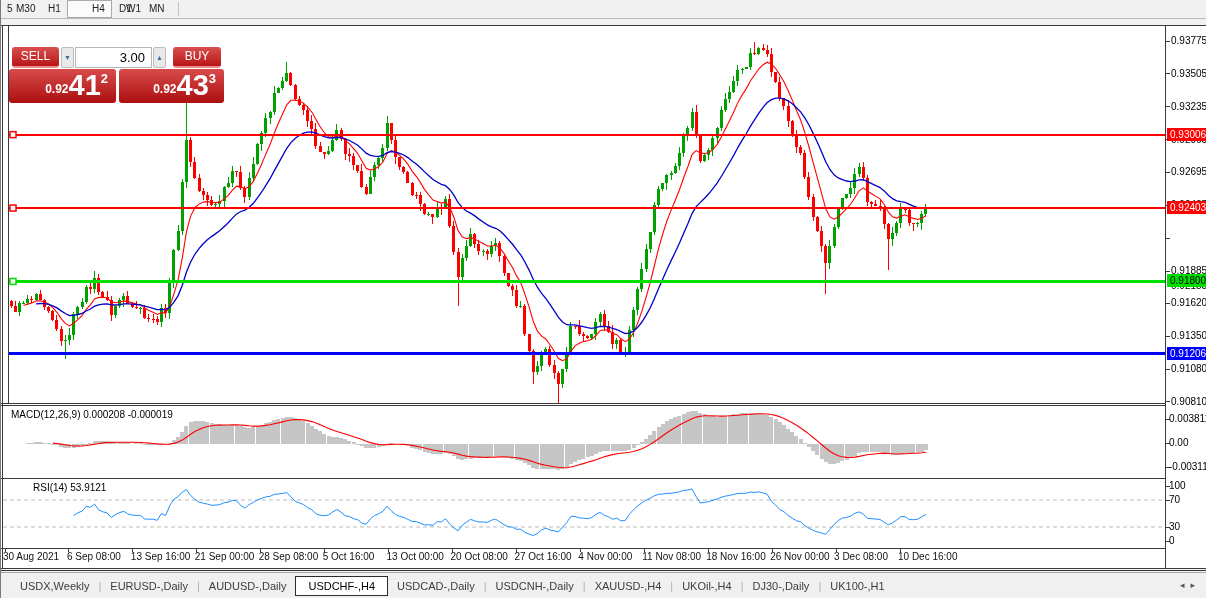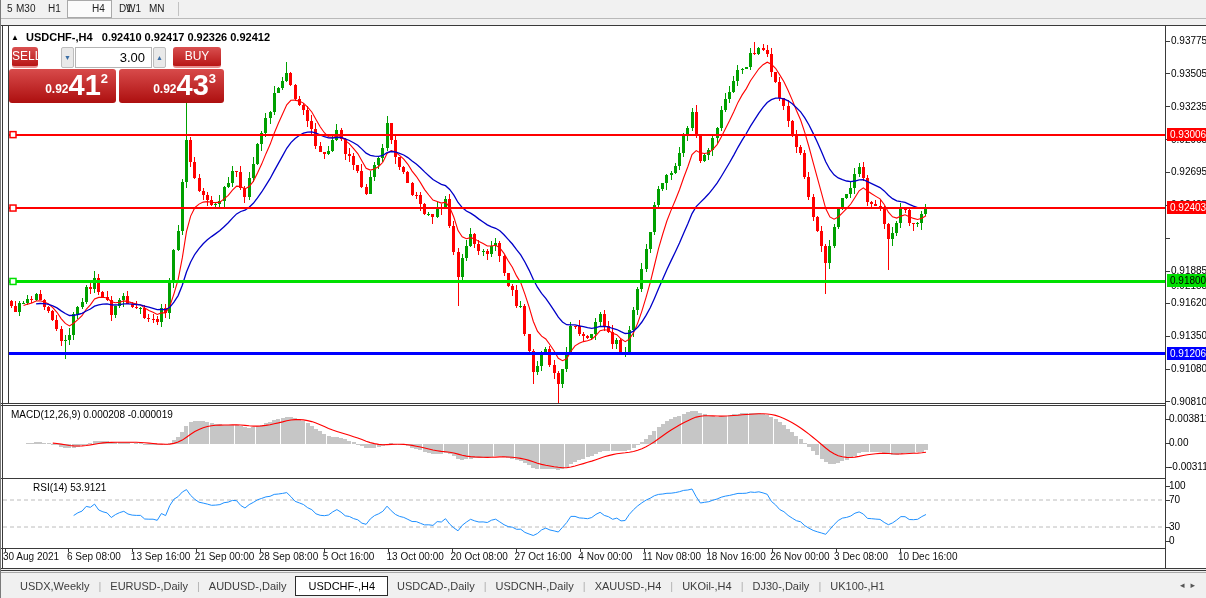--- a/index.html
+++ b/index.html
@@ -785,29 +785,23 @@
       <line x1="451.5" y1="548.5" x2="451.5" y2="552" stroke="#3a3a3a" stroke-width="1" shape-rendering="crispEdges"></line>
       <line x1="515.4285714285714" y1="548.5" x2="515.4285714285714" y2="552" stroke="#3a3a3a" stroke-width="1" shape-rendering="crispEdges"></line>
       <line x1="579.3571428571429" y1="548.5" x2="579.3571428571429" y2="552" stroke="#3a3a3a" stroke-width="1" shape-rendering="crispEdges"></line>
       <line x1="643.2857142857143" y1="548.5" x2="643.2857142857143" y2="552" stroke="#3a3a3a" stroke-width="1" shape-rendering="crispEdges"></line>
       <line x1="707.2142857142858" y1="548.5" x2="707.2142857142858" y2="552" stroke="#3a3a3a" stroke-width="1" shape-rendering="crispEdges"></line>
       <line x1="771.1428571428571" y1="548.5" x2="771.1428571428571" y2="552" stroke="#3a3a3a" stroke-width="1" shape-rendering="crispEdges"></line>
       <line x1="835.0714285714286" y1="548.5" x2="835.0714285714286" y2="552" stroke="#3a3a3a" stroke-width="1" shape-rendering="crispEdges"></line>
       <line x1="899" y1="548.5" x2="899" y2="552" stroke="#3a3a3a" stroke-width="1" shape-rendering="crispEdges"></line>
     </svg>
 
-  <div class="sym-title">
-    <span class="tri">▲</span>
-    <span>USDCHF-,H4</span>
-    <span>&nbsp;</span>
-    <span>0.92410 0.92417 0.92326 0.92412</span>
-  </div>
 
   <div class="qp">
-    <div class="btn-red" style="left:3px;top:0;width:26px;">
+    <div class="btn-red" style="left:3px;top:0;width:47px;">
       <span>SELL</span>
     </div>
     <div class="spin" style="left:52px;top:0;">
       <span>▼</span>
     </div>
     <div class="vol-box">
       <span>3.00</span>
     </div>
     <div class="spin" style="left:144px;top:0;">
       <span>▲</span>

